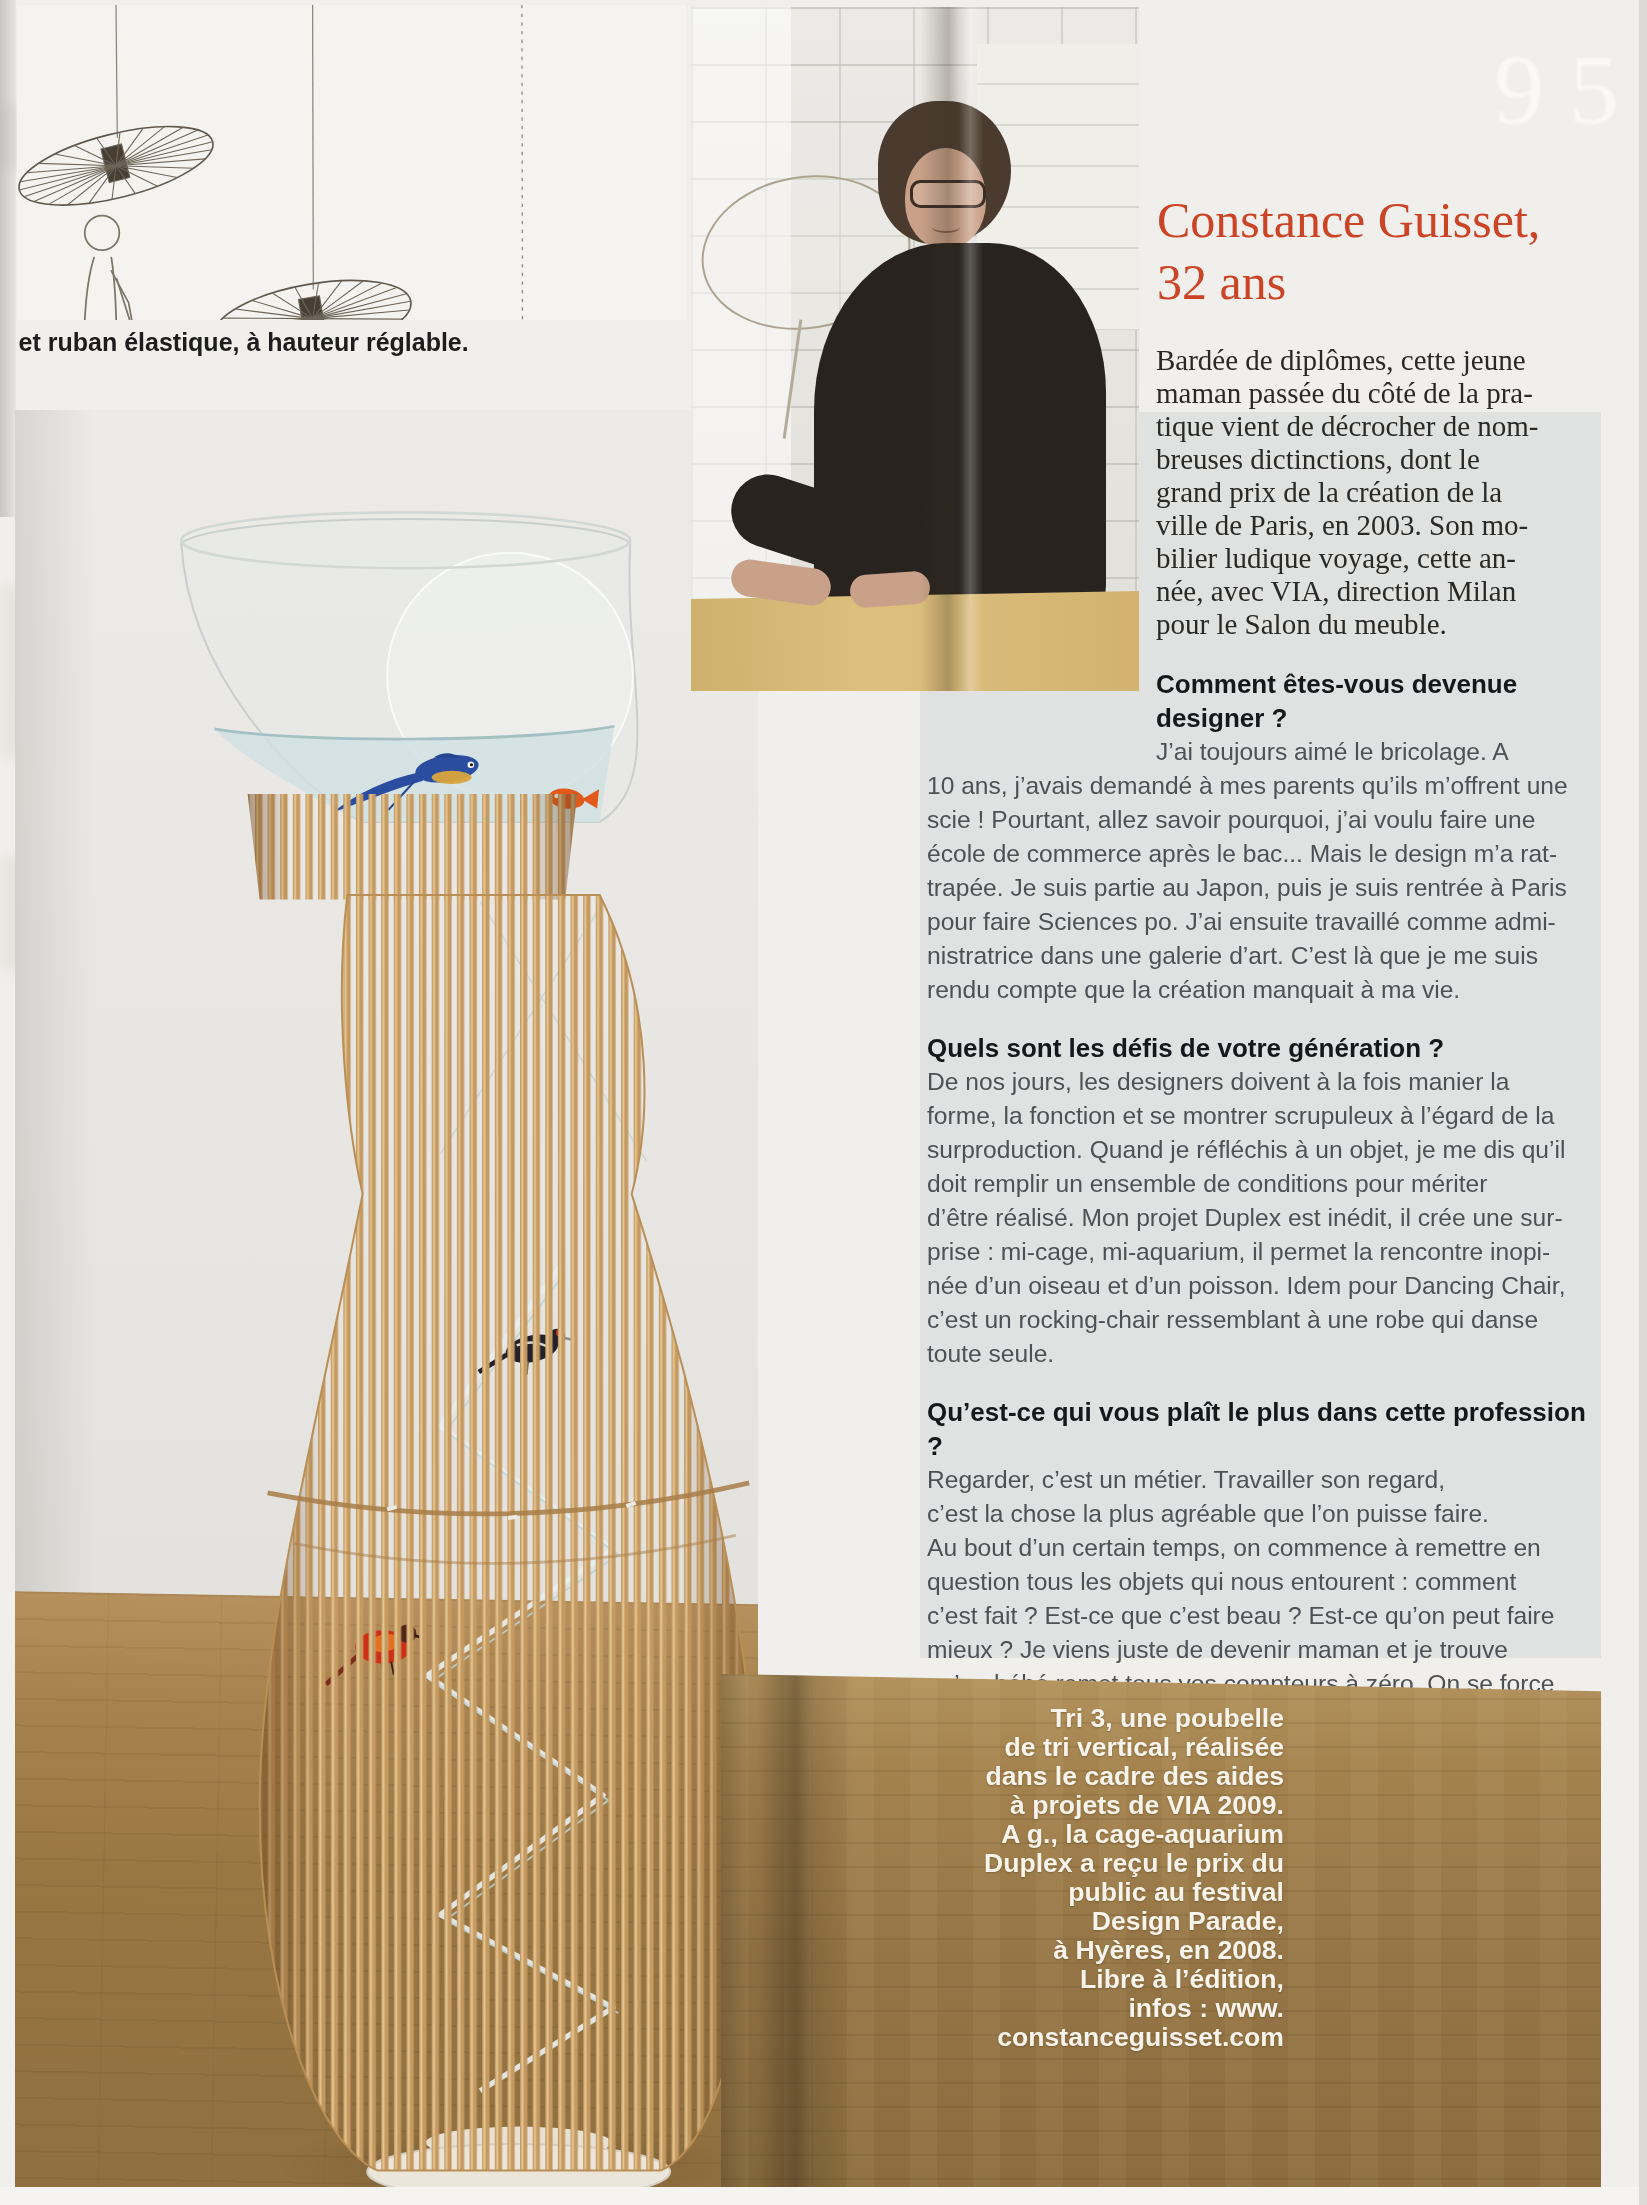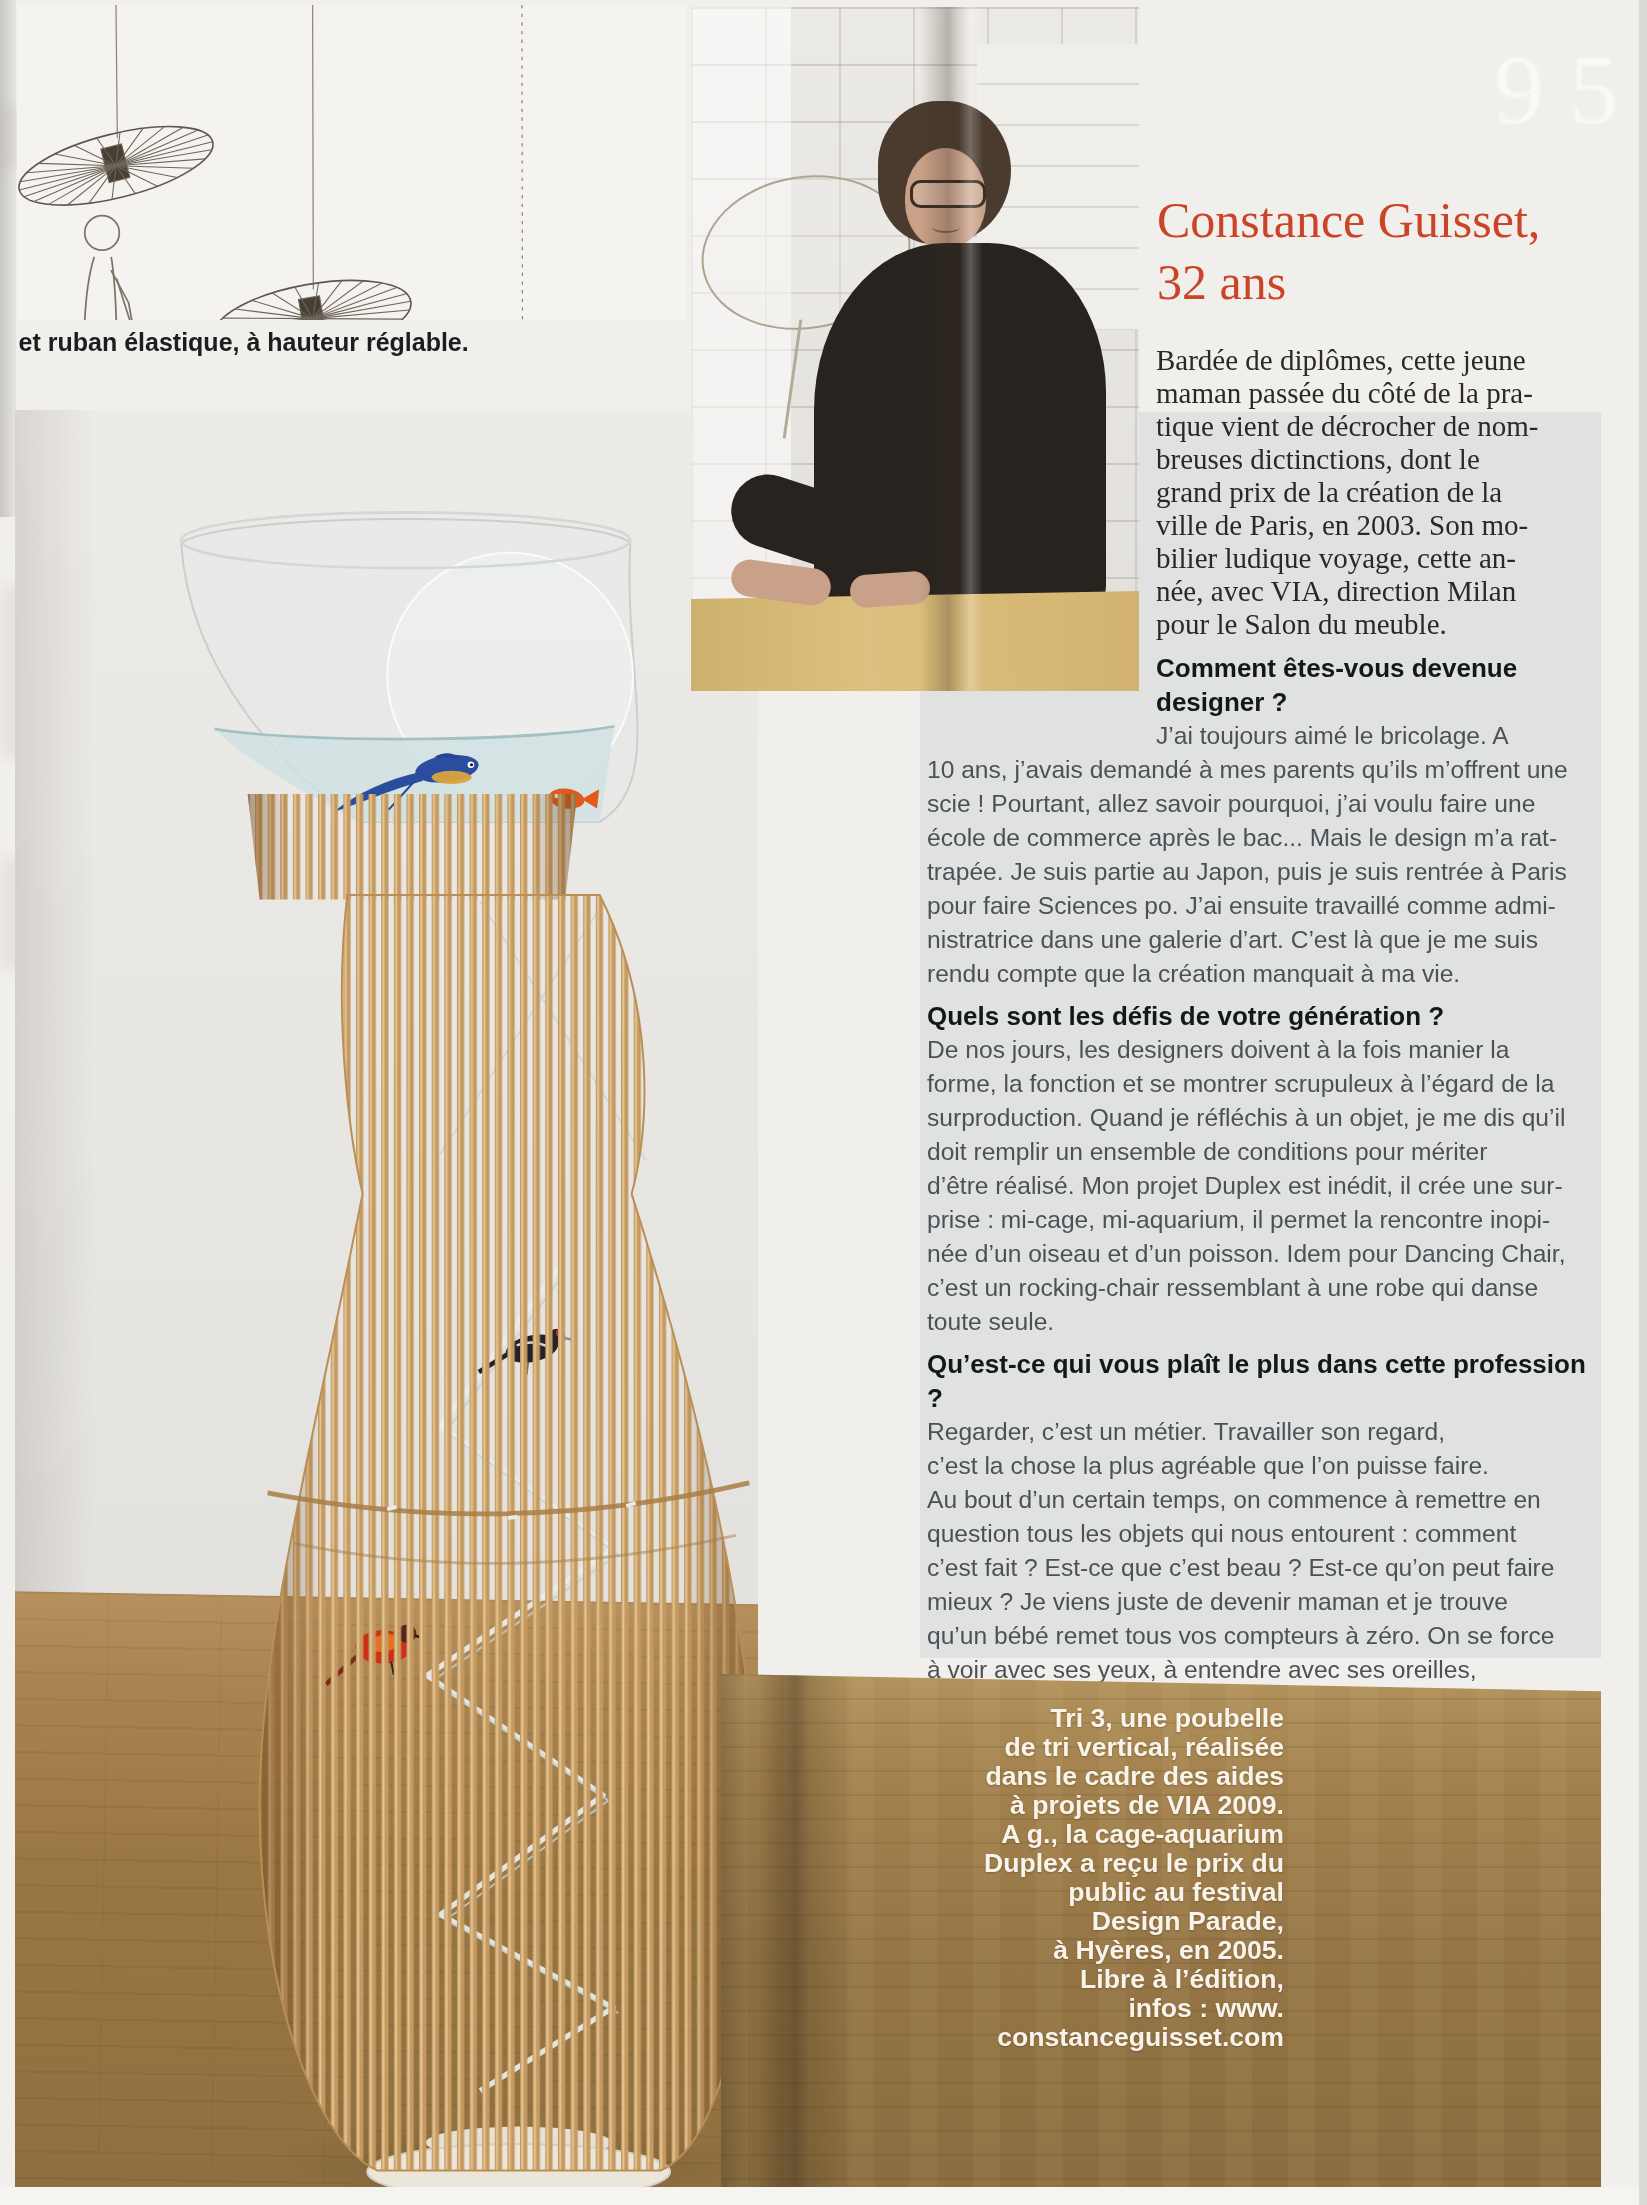--- a/index.html
+++ b/index.html
@@ -20,21 +20,21 @@
   .sketch-panel svg{position:absolute;left:0;top:0;}
   .sketch-caption{left:18.6px;top:327px;width:651px;font-weight:bold;font-size:25px;line-height:31px;color:#1d1d1f;}
 
   
   .gray-panel{left:920px;top:412px;width:681px;height:1246px;background:#e0e2e1;}
   .title{left:1157px;top:189px;width:452px;font-family:"Liberation Serif",serif;font-size:50px;
          line-height:62px;color:#cb4426;white-space:nowrap;}
   .intro{left:1156px;top:344px;width:447px;font-family:"Liberation Serif",serif;font-size:29px;
          line-height:33px;color:#2b2926;white-space:pre-line;}
   .qa{left:927px;top:643px;width:674px;font-size:24.6px;line-height:34px;color:#4d5055;}
-  .qa .q{font-weight:bold;font-size:26px;color:#15181b;margin-top:8px;}
+  .qa .q{font-weight:bold;font-size:26px;color:#15181b;margin-top:24px;}
   .qa .indent{margin-left:229px;}
   .qa .a{white-space:pre-line;}
 
   
   .cage-photo{left:14.6px;top:410px;width:743px;height:1795px;overflow:hidden;
               background:linear-gradient(180deg,#edebe8 0%,#e7e5e2 48%,#dedcd7 100%);}
   .cage-wall-vignette{left:0;top:0;width:80px;height:1196px;
               background:linear-gradient(90deg,rgba(118,112,104,.18),rgba(118,112,104,0));}
   .cage-floor{left:-20px;top:1181px;width:811px;height:651px;transform:rotate(1deg);transform-origin:0 0;
       background:
@@ -393,21 +393,21 @@
     <div class="abs wood-fold"></div>
   </div>
   <div class="abs wood-caption">Tri 3, une poubelle
 de tri vertical, réalisée
 dans le cadre des aides
 à projets de VIA 2009.
 A g., la cage-aquarium
 Duplex a reçu le prix du
 public au festival
 Design Parade,
-à Hyères, en 2005.
+à Hyères, en 2008.
 Libre à l’édition,
 infos : www.
 constanceguisset.com</div>
 
   <div class="abs bottom-strip"></div>
   <div class="abs right-edge"></div>
 </div>
 
 
 </body></html>

